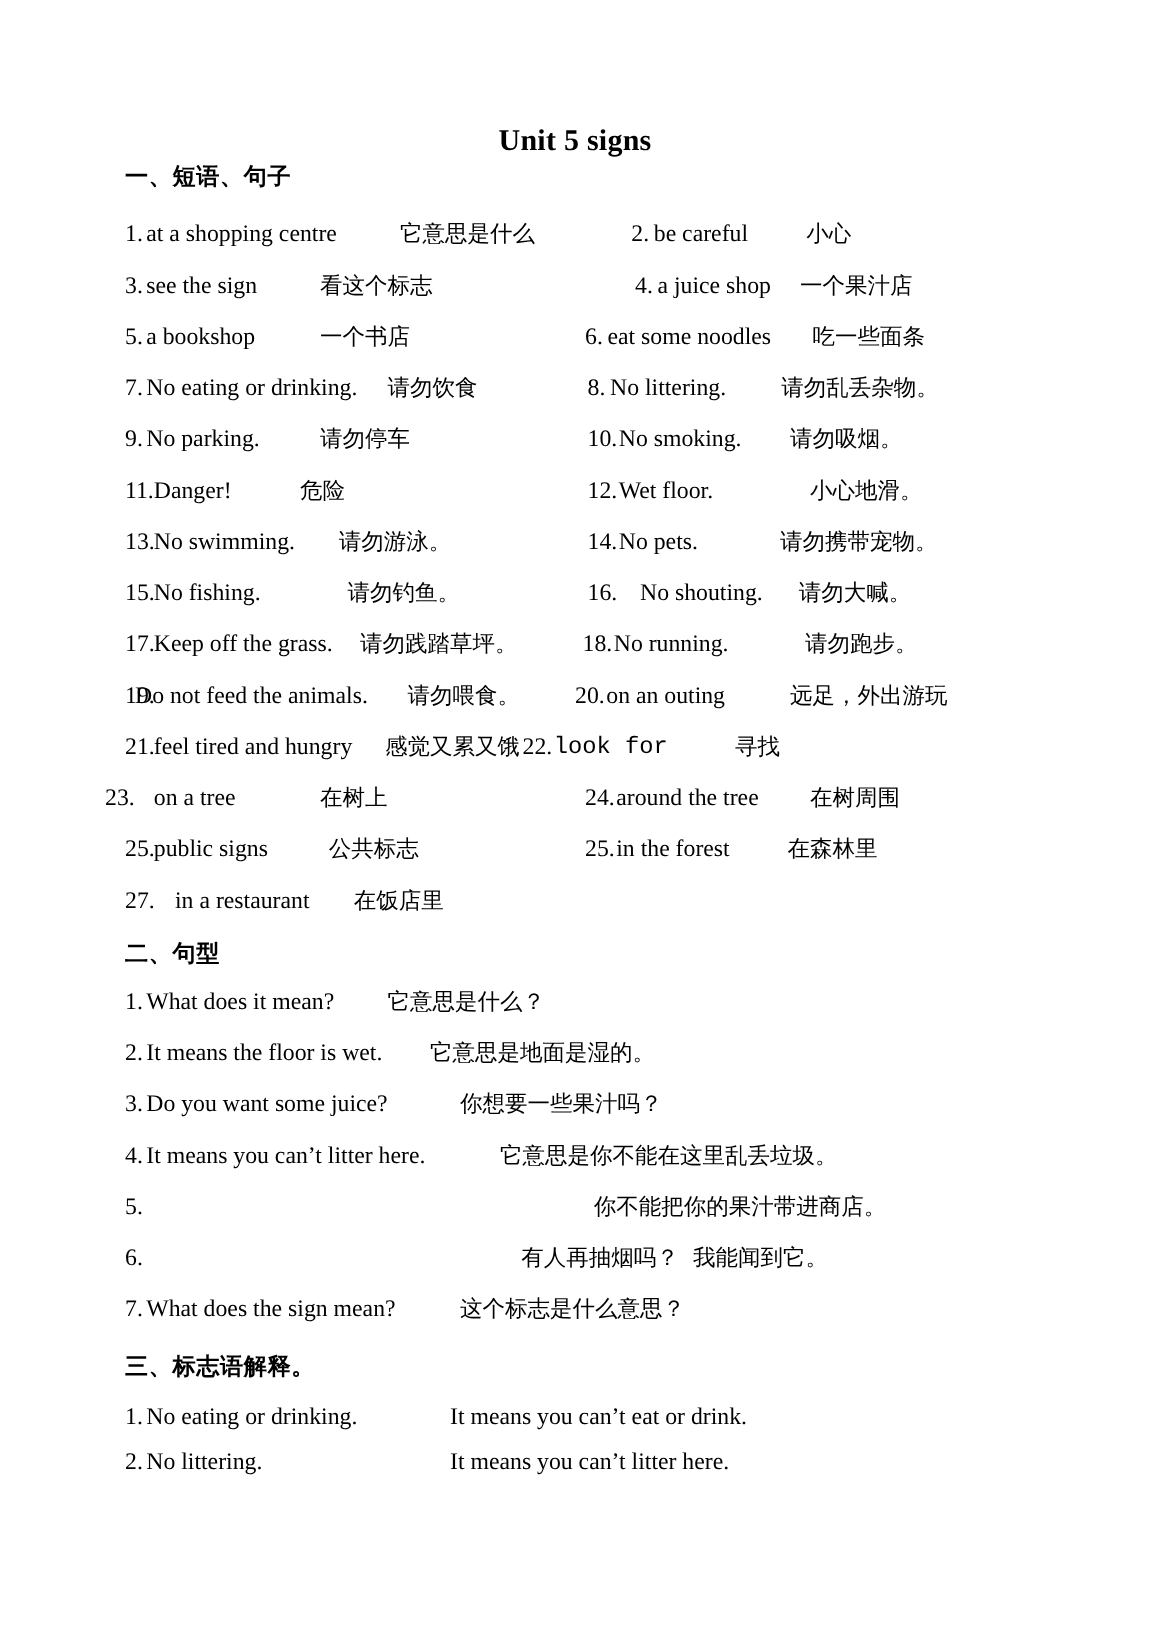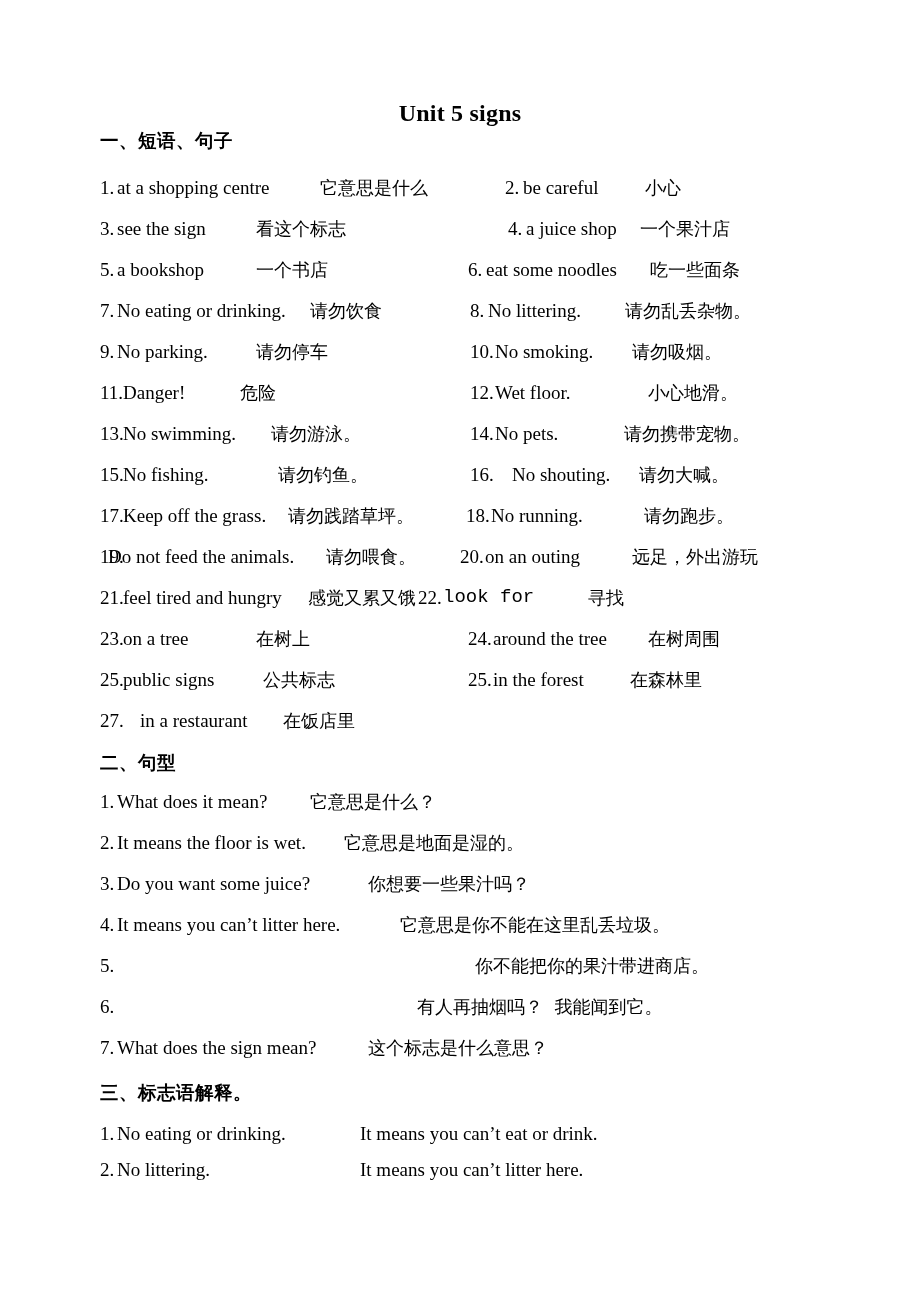--- a/index.html
+++ b/index.html
@@ -145,21 +145,21 @@
   <span class="run en" style="left:485px; top:547px;">on an outing</span>
   <span class="run cn" style="left:632px; top:547px;">远足，外出游玩</span>
 
   <span class="run en" style="left:100px; top:588px;">21.</span>
   <span class="run en" style="left:123px; top:588px;">feel tired and hungry</span>
   <span class="run cn" style="left:308px; top:588px;">感觉又累又饿</span>
   <span class="run en" style="left:418px; top:588px;">22.</span>
   <span class="run en" style="left:443px; top:588px;font-family:Liberation Mono, monospace;">look for</span>
   <span class="run cn" style="left:588px; top:588px;">寻找</span>
 
-  <span class="run en" style="left:100px; top:629px;text-align:center;">23.</span>
+  <span class="run en" style="left:84px; top:629px;text-align:center;">23.</span>
   <span class="run en" style="left:123px; top:629px;">on a tree</span>
   <span class="run cn" style="left:256px; top:629px;">在树上</span>
   <span class="run en" style="left:468px; top:629px;">24.</span>
   <span class="run en" style="left:493px; top:629px;">around the tree</span>
   <span class="run cn" style="left:648px; top:629px;">在树周围</span>
 
   <span class="run en" style="left:100px; top:670px;">25.</span>
   <span class="run en" style="left:123px; top:670px;">public signs</span>
   <span class="run cn" style="left:263px; top:670px;">公共标志</span>
   <span class="run en" style="left:468px; top:670px;">25.</span>

